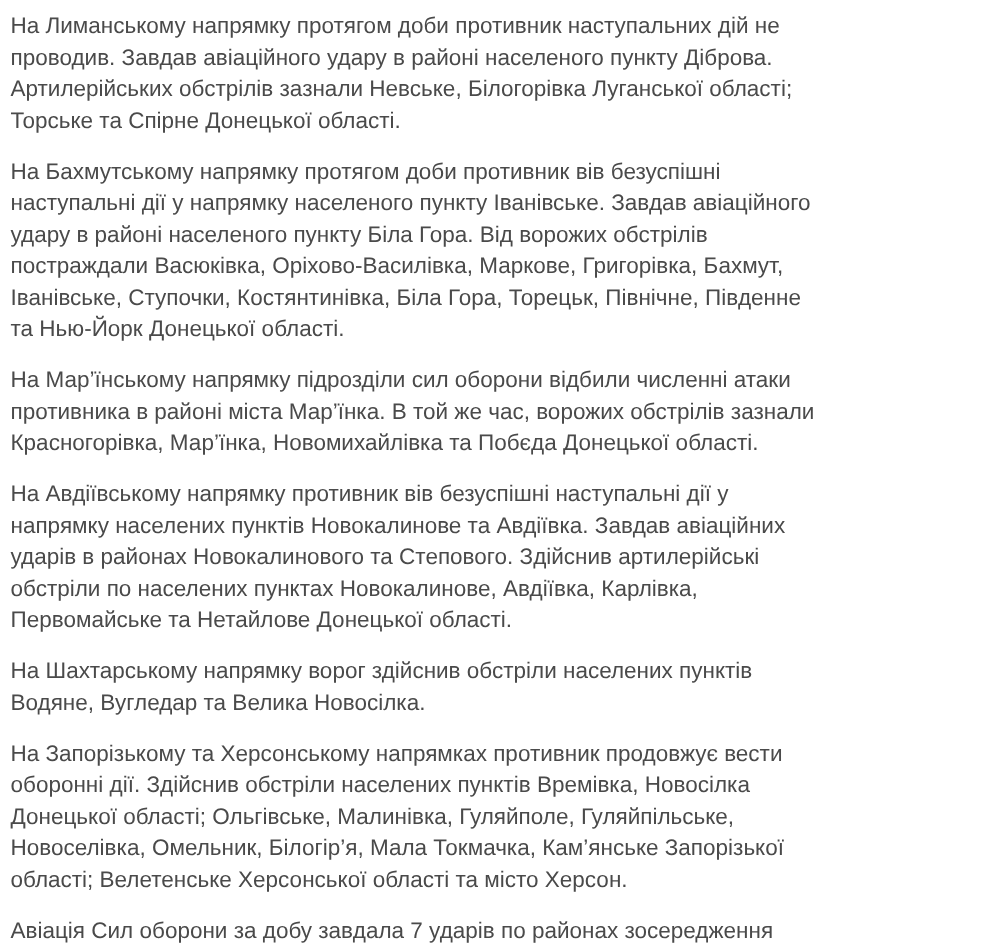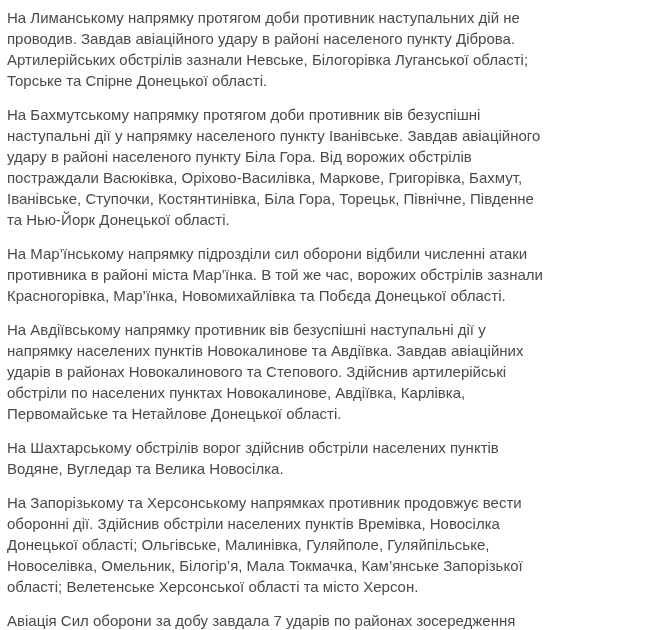--- a/index.html
+++ b/index.html
@@ -29,17 +29,17 @@
   }
 </style>
 </head>
 <body>
 
 <div class="report">
   <p>На Лиманському напрямку протягом доби противник наступальних дій не проводив. Завдав авіаційного удару в районі населеного пункту Діброва. Артилерійських обстрілів зазнали Невське, Білогорівка Луганської області; Торське та Спірне Донецької області.</p>
   <p>На Бахмутському напрямку протягом доби противник вів безуспішні наступальні дії у напрямку населеного пункту Іванівське. Завдав авіаційного удару в районі населеного пункту Біла Гора. Від ворожих обстрілів постраждали Васюківка, Оріхово-Василівка, Маркове, Григорівка, Бахмут, Іванівське, Ступочки, Костянтинівка, Біла Гора, Торецьк, Північне, Південне та Нью-Йорк Донецької області.</p>
   <p>На Мар’їнському напрямку підрозділи сил оборони відбили численні атаки противника в районі міста Мар’їнка. В той же час, ворожих обстрілів зазнали Красногорівка, Мар’їнка, Новомихайлівка та Побєда Донецької області.</p>
   <p>На Авдіївському напрямку противник вів безуспішні наступальні дії у напрямку населених пунктів Новокалинове та Авдіївка. Завдав авіаційних ударів в районах Новокалинового та Степового. Здійснив артилерійські обстріли по населених пунктах Новокалинове, Авдіївка, Карлівка, Первомайське та Нетайлове Донецької області.</p>
-  <p>На Шахтарському обстрілів ворог здійснив обстріли населених пунктів Водяне, Вугледар та Велика Новосілка.</p>
+  <p>На Шахтарському напрямку ворог здійснив обстріли населених пунктів Водяне, Вугледар та Велика Новосілка.</p>
   <p>На Запорізькому та Херсонському напрямках противник продовжує вести оборонні дії. Здійснив обстріли населених пунктів Времівка, Новосілка Донецької області; Ольгівське, Малинівка, Гуляйполе, Гуляйпільське, Новоселівка, Омельник, Білогір’я, Мала Токмачка, Кам’янське Запорізької області; Велетенське Херсонської області та місто Херсон.</p>
   <p>Авіація Сил оборони за добу завдала 7 ударів по районах зосередження особового складу та військової техніки противника.</p>
 
 </div>
 
 </body></html>

